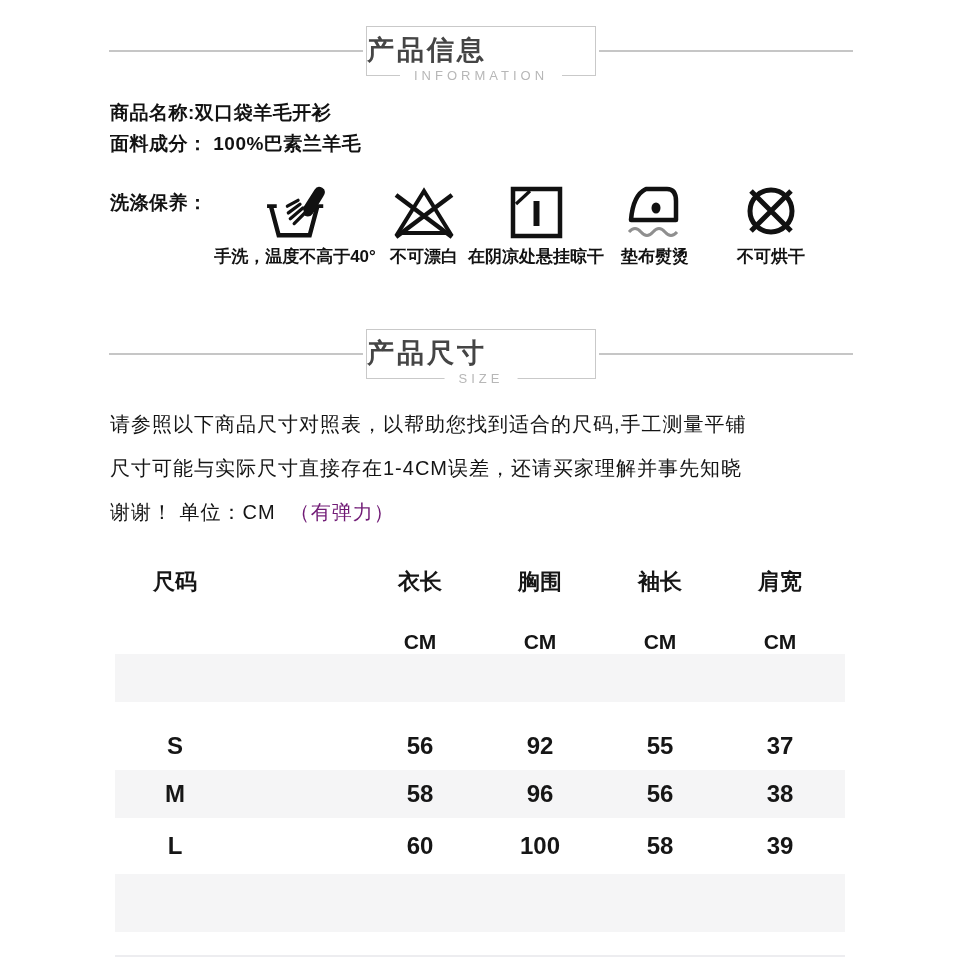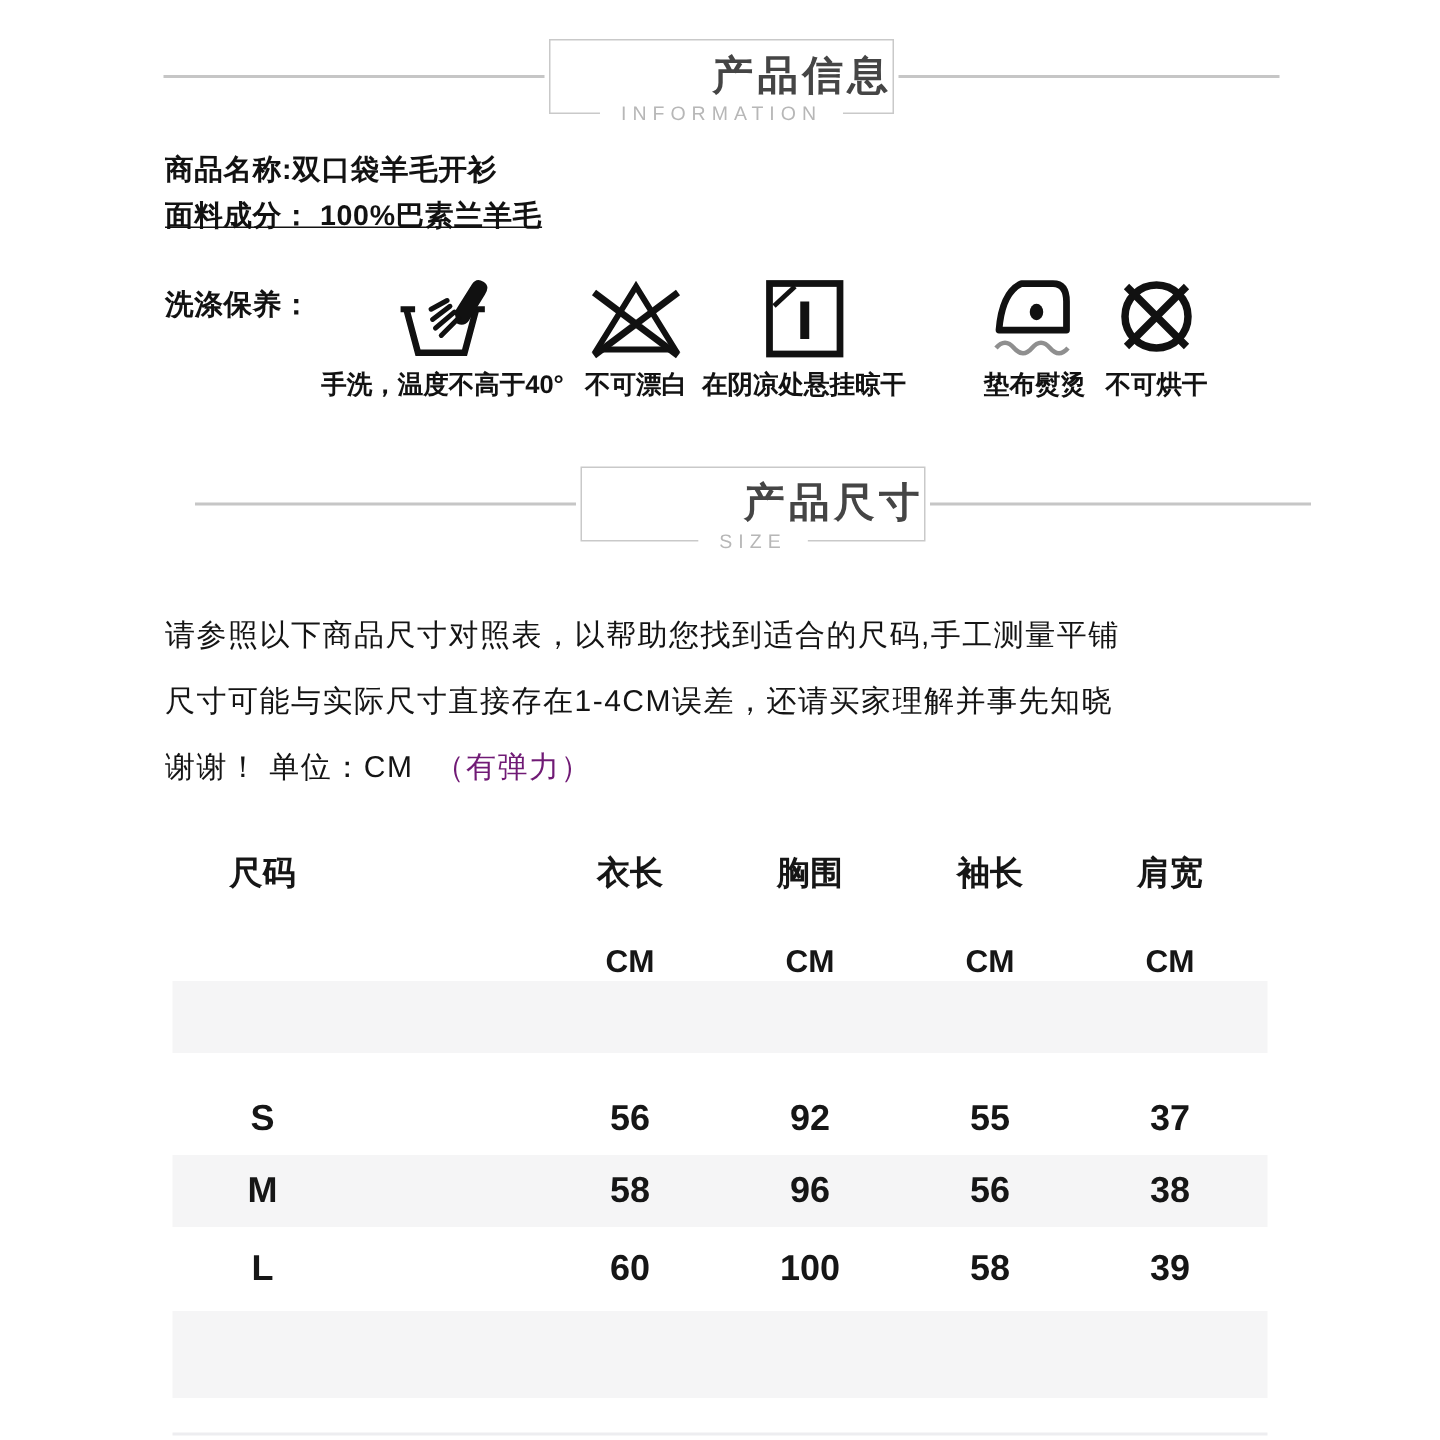--- a/index.html
+++ b/index.html
@@ -1,21 +1,21 @@
 <!DOCTYPE html>
 <html><head>
 <meta charset="utf-8">
 <style>
   html,body{margin:0;padding:0;background:#fff;}
   body{width:960px;height:960px;font-family:"Liberation Sans",sans-serif;}
   #page{position:relative;width:960px;height:960px;background:#ffffff;overflow:hidden;}
 
   
   .hdr-box{position:absolute;left:366px;width:228px;height:48px;border:1px solid #c9c9c9;background:#fff;}
-  .hdr-title{text-align:right;font-size:27px;font-weight:bold;color:#454545;letter-spacing:3px;line-height:46px;white-space:nowrap;}
+  .hdr-title{text-align:left;font-size:27px;font-weight:bold;color:#454545;letter-spacing:3px;line-height:46px;white-space:nowrap;}
   .hdr-sub{position:absolute;left:50%;transform:translateX(-50%);bottom:-10px;background:#fff;padding:0 14px;
            color:#b7b7b7;font-size:13px;letter-spacing:4px;line-height:19px;white-space:nowrap;}
   .hdr-line{position:absolute;top:23px;height:2px;background:#c6c6c6;}
   .hdr-line.left{left:-258px;width:254px;}
   .hdr-line.right{right:-258px;width:254px;}
 
   
   .info-line{position:absolute;left:110px;font-size:19px;font-weight:bold;color:#121212;letter-spacing:0.5px;white-space:nowrap;}
 
   .care-item{position:absolute;top:182px;transform:translateX(-50%);display:flex;flex-direction:column;align-items:center;}
@@ -52,21 +52,21 @@
 <div id="page">
 
   <div class="hdr-box" style="top:26px;">
     <div class="hdr-line left"></div>
     <div class="hdr-line right"></div>
     <div class="hdr-title">产品信息</div>
     <div class="hdr-sub">INFORMATION</div>
   </div>
 
   <div class="info-line" style="top:100px;">商品名称:双口袋羊毛开衫</div>
-  <div class="info-line" style="top:131px;text-decoration:underline;">面料成分： 100%巴素兰羊毛</div>
+  <div class="info-line" style="top:131px;">面料成分： 100%巴素兰羊毛</div>
   <div class="info-line" style="top:190px;">洗涤保养：</div>
 
   <div class="care-item" style="left:295px;">
     <div class="care-icon">
       <svg width="62" height="58" viewBox="0 0 64 58">
         <path d="M3 24 H13 M49 24 H61" stroke="#111" stroke-width="4" fill="none"></path>
         <path d="M7 24 L15 54 H47 L55 24" stroke="#111" stroke-width="4.5" fill="none" stroke-linejoin="miter"></path>
         <path d="M40 26 L52 7 Q55 2 60 5 Q65 8 61 14 L50 32 Q47 36 42 34 Z" fill="#111"></path>
         <path d="M43 30 L31 42 M40 26 L27 37 M37 22 L25 31 M35 18 L24 24" stroke="#111" stroke-width="3.4" fill="none" stroke-linecap="round"></path>
       </svg>
@@ -88,42 +88,42 @@
     <div class="care-icon">
       <svg width="55" height="55" viewBox="0 0 55 55">
         <rect x="4" y="4" width="47" height="47" stroke="#111" stroke-width="4.5" fill="none"></rect>
         <path d="M27.5 16 V41" stroke="#111" stroke-width="6" fill="none"></path>
         <path d="M7 19 L21 6" stroke="#111" stroke-width="3.2" fill="none"></path>
       </svg>
     </div>
     <div class="care-caption">在阴凉处悬挂晾干</div>
   </div>
 
-  <div class="care-item" style="left:690px;">
+  <div class="care-item" style="left:655px;">
     <div class="care-icon">
       <svg width="60" height="58" viewBox="0 0 60 58">
         <path d="M6 38 Q8 13 21 7 L42 7 Q51 7 51 19 L51 38 Z" stroke="#111" stroke-width="4.5" fill="none" stroke-linejoin="round"></path>
         <ellipse cx="31" cy="26" rx="4.5" ry="5.5" fill="#111"></ellipse>
         <path d="M4 50 q6 -7 12 0 t12 0 t12 0 t12 0" stroke="#8f8f8f" stroke-width="3" fill="none"></path>
       </svg>
     </div>
     <div class="care-caption">垫布熨烫</div>
   </div>
 
   <div class="care-item" style="left:771px;">
     <div class="care-icon">
       <svg width="58" height="58" viewBox="0 0 58 58">
         <circle cx="29" cy="29" r="21" stroke="#111" stroke-width="5" fill="none"></circle>
         <path d="M9 9 L49 49 M49 9 L9 49" stroke="#111" stroke-width="5" fill="none"></path>
       </svg>
     </div>
     <div class="care-caption">不可烘干</div>
   </div>
 
-  <div class="hdr-box" style="top:311px;margin-left:21px;">
+  <div class="hdr-box" style="top:329px;">
     <div class="hdr-line left"></div>
     <div class="hdr-line right"></div>
     <div class="hdr-title">产品尺寸</div>
     <div class="hdr-sub">SIZE</div>
   </div>
 
   <div class="note">
     <div>请参照以下商品尺寸对照表，以帮助您找到适合的尺码,手工测量平铺</div>
     <div>尺寸可能与实际尺寸直接存在1-4CM误差，还请买家理解并事先知晓</div>
     <div>

